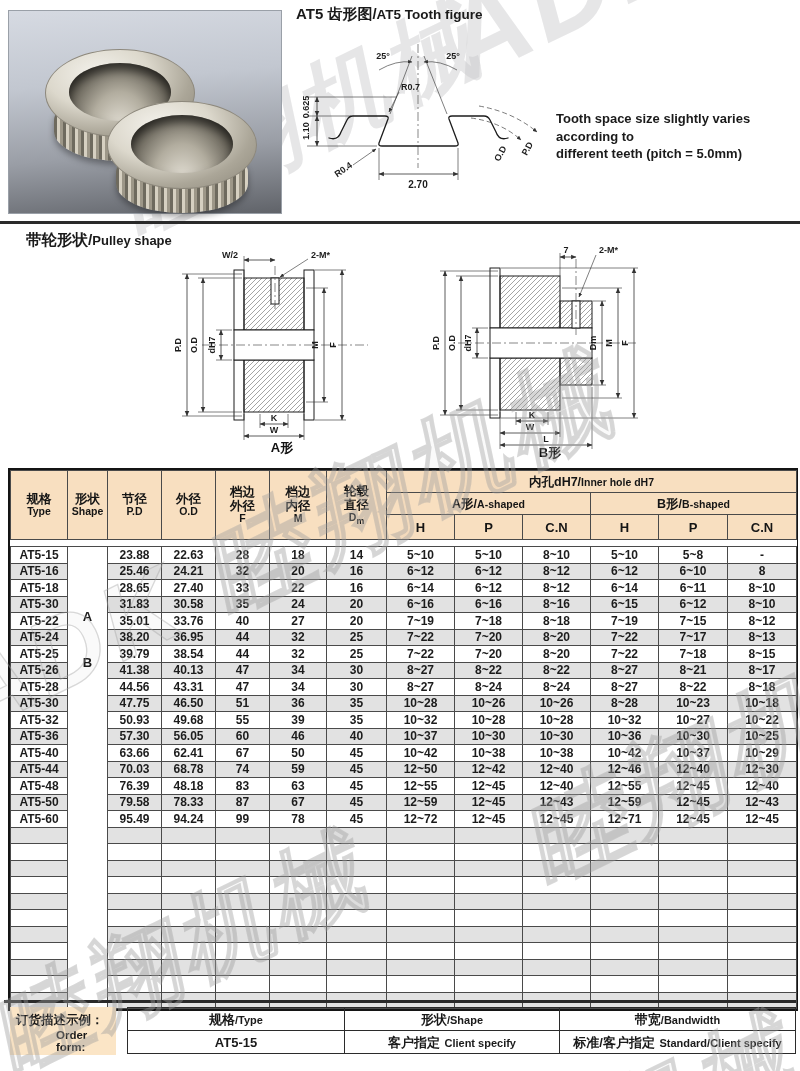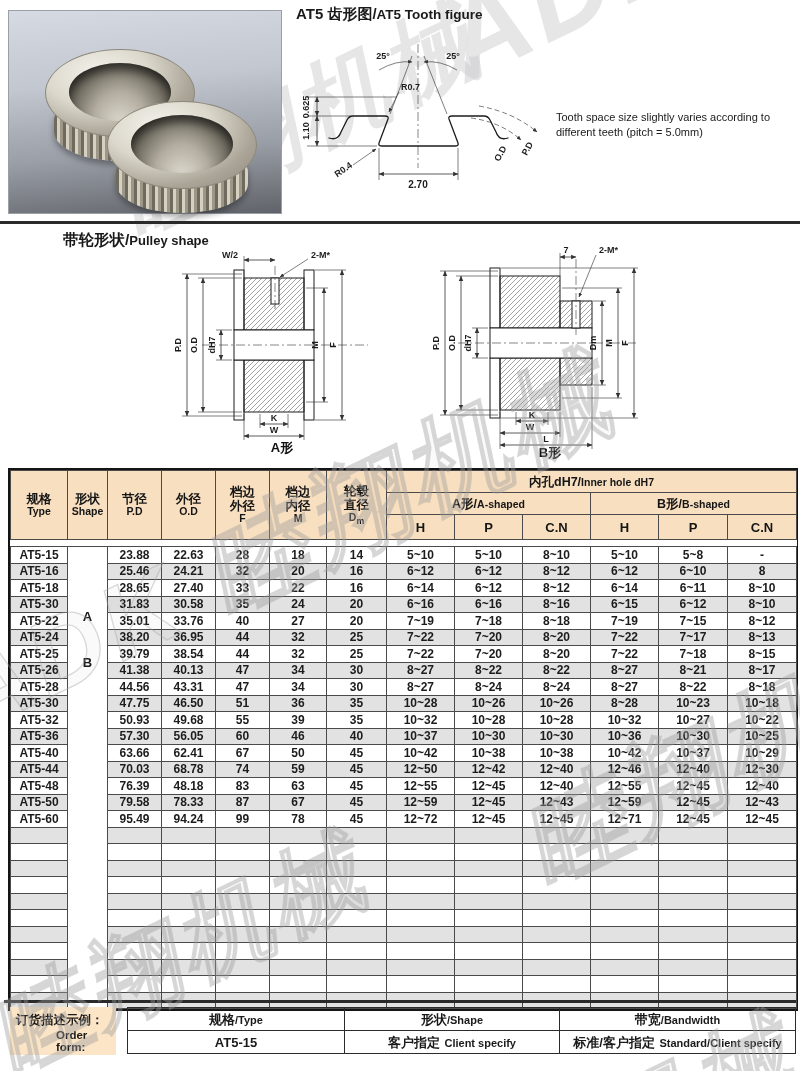--- a/index.html
+++ b/index.html
@@ -22,23 +22,23 @@
             background:radial-gradient(ellipse at 35% 28%,#f4f2ec 0%,#dcd8cc 38%,#aba698 68%,#8a8578 100%);}
   .p-bore{position:absolute;left:24px;top:14px;width:102px;height:58px;border-radius:50%;
           background:radial-gradient(ellipse at 50% 115%,#e6e2d8 0%,#b2ad9f 40%,#5e5a50 78%,#37342c 100%);
           box-shadow:inset 0 7px 10px rgba(0,0,0,.55);}
   
   .tooth-title{position:absolute;left:296px;top:5px;z-index:2;}
   .tooth-title .zh-big{font-size:15px;font-weight:800;}
   .tooth-title .en-big{font-size:13.5px;font-weight:700;}
   .note{position:absolute;left:556px;top:110px;width:240px;z-index:2;line-height:1.45;}
   .note .nzh{font-size:15.5px;font-weight:700;}
-  .note .nen{font-size:11px;font-weight:400;line-height:1.35;}
+  .note .nen{font-size:13px;font-weight:700;line-height:1.35;}
   .divider{position:absolute;left:0;width:800px;background:#2a2a2a;z-index:2;}
-  .sec-title{position:absolute;left:26px;top:230px;z-index:2;margin-left:37px;}
+  .sec-title{position:absolute;left:26px;top:230px;z-index:2;}
   .sec-title .zh-big{font-size:15.5px;font-weight:800;}
   .sec-title .en-big{font-size:13px;font-weight:700;}
   
   svg{position:absolute;z-index:1;}
   .pl{stroke:#1d1d1d;stroke-width:1.3;fill:none;stroke-linejoin:round;stroke-linecap:round;}
   .thin{stroke:#3a3a3a;stroke-width:0.65;fill:none;}
   .dl{stroke:#333;stroke-width:0.8;fill:none;}
   .cl{stroke:#555;stroke-width:0.7;fill:none;stroke-dasharray:9 3 2 3;}
   .dsh{stroke:#444;stroke-width:0.7;fill:none;stroke-dasharray:5 3;}
   .t{font:600 9px "Liberation Sans",sans-serif;fill:#1c1c1c;}

